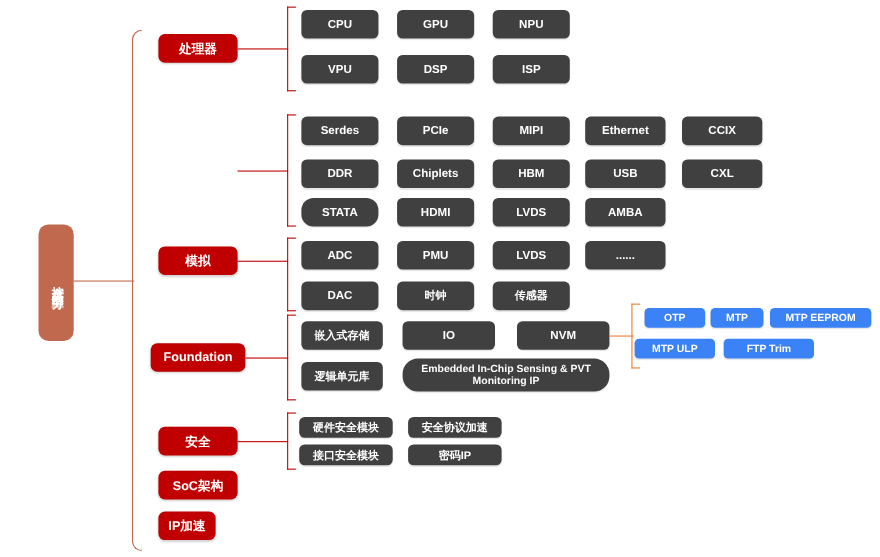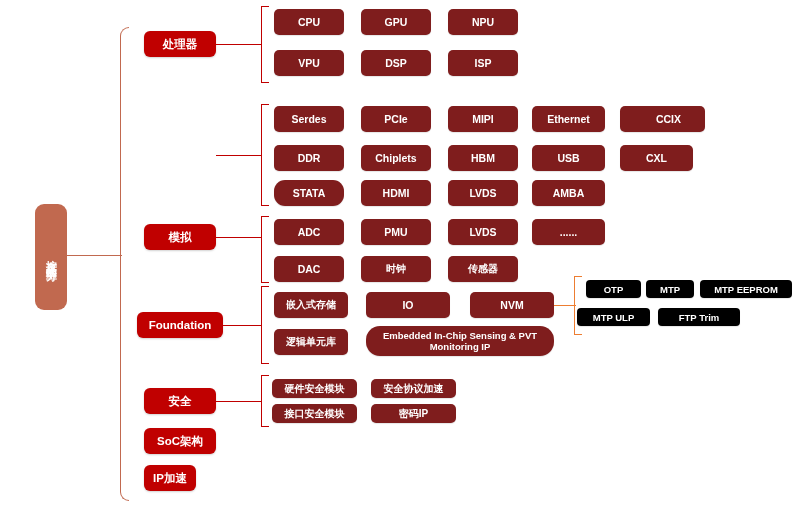--- a/index.html
+++ b/index.html
@@ -93,41 +93,41 @@
     box-sizing: border-box;
   }
   .bracket.light {
     border-left-color: #ED7D31;
     border-top-color: #ED7D31;
     border-bottom-color: #ED7D31;
   }
   
   .leaf {
     position: absolute;
-    background: #7f1d1d;
+    background: #404040;
     border-radius: 5px;
     color: #ffffff;
     font-size: 10.5px;
     font-weight: bold;
     display: flex;
     align-items: center;
     justify-content: center;
     text-align: center;
     white-space: nowrap;
     box-shadow: 0 1px 1px rgba(0,0,0,0.10);
   }
   .leaf.cjk { font-size: 10px; }
   .leaf.multi {
     white-space: normal;
     line-height: 11.5px;
     font-size: 9.5px;
     border-radius: 14px;
   }
   .leaf.pale {
-    background: #000000;
+    background: #3b82f6;
     font-size: 9.5px;
     border-radius: 4px;
   }
   .nvm-stem {
     position: absolute;
     height: 0;
     border-top: 1.6px solid #ED7D31;
   }
 </style>
 </head>
@@ -155,21 +155,21 @@
   <div class="leaf" style="left:361px; top:50px; width:70px; height:26px;">DSP</div>
   <div class="leaf" style="left:448px; top:50px; width:70px; height:26px;">ISP</div>
 
   <div class="l1-stem" style="left:216px; top:155px; width:46px;"></div>
   <div class="bracket" style="left:261px; top:104px; height:102px;"></div>
 
   <div class="leaf" style="left:274px; top:106px; width:70px; height:26px;">Serdes</div>
   <div class="leaf" style="left:361px; top:106px; width:70px; height:26px;">PCIe</div>
   <div class="leaf" style="left:448px; top:106px; width:70px; height:26px;">MIPI</div>
   <div class="leaf" style="left:532px; top:106px; width:73px; height:26px;">Ethernet</div>
-  <div class="leaf" style="left:620px; top:106px; width:73px; height:26px;padding-left:12px;">CCIX</div>
+  <div class="leaf" style="left:620px; top:106px; width:73px; height:26px;">CCIX</div>
 
   <div class="leaf" style="left:274px; top:145px; width:70px; height:26px;">DDR</div>
   <div class="leaf" style="left:361px; top:145px; width:70px; height:26px;">Chiplets</div>
   <div class="leaf" style="left:448px; top:145px; width:70px; height:26px;">HBM</div>
   <div class="leaf" style="left:532px; top:145px; width:73px; height:26px;">USB</div>
   <div class="leaf" style="left:620px; top:145px; width:73px; height:26px;">CXL</div>
 
   <div class="leaf" style="left:274px; top:180px; width:70px; height:26px;border-radius:11px;">STATA</div>
   <div class="leaf" style="left:361px; top:180px; width:70px; height:26px;">HDMI</div>
   <div class="leaf" style="left:448px; top:180px; width:70px; height:26px;">LVDS</div>

